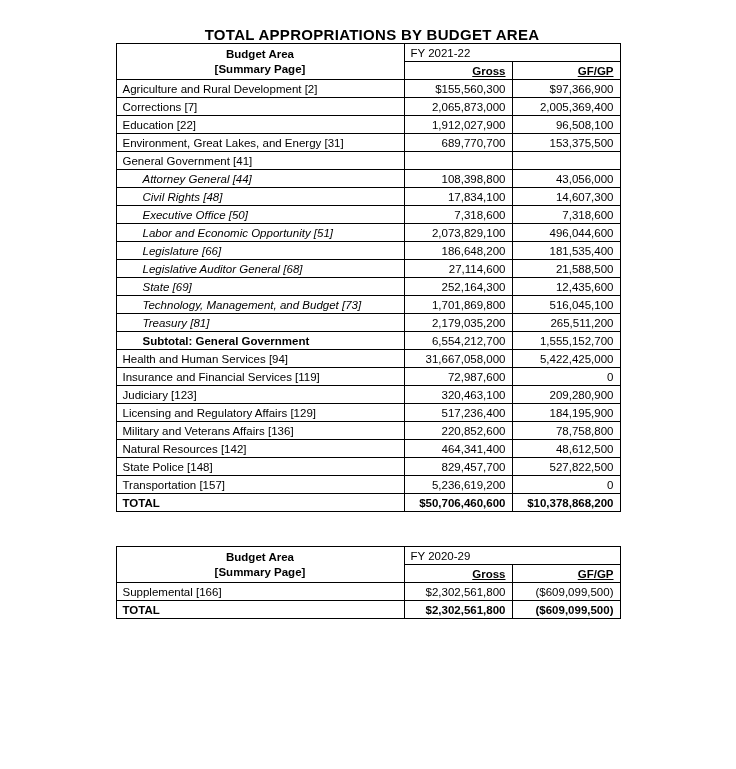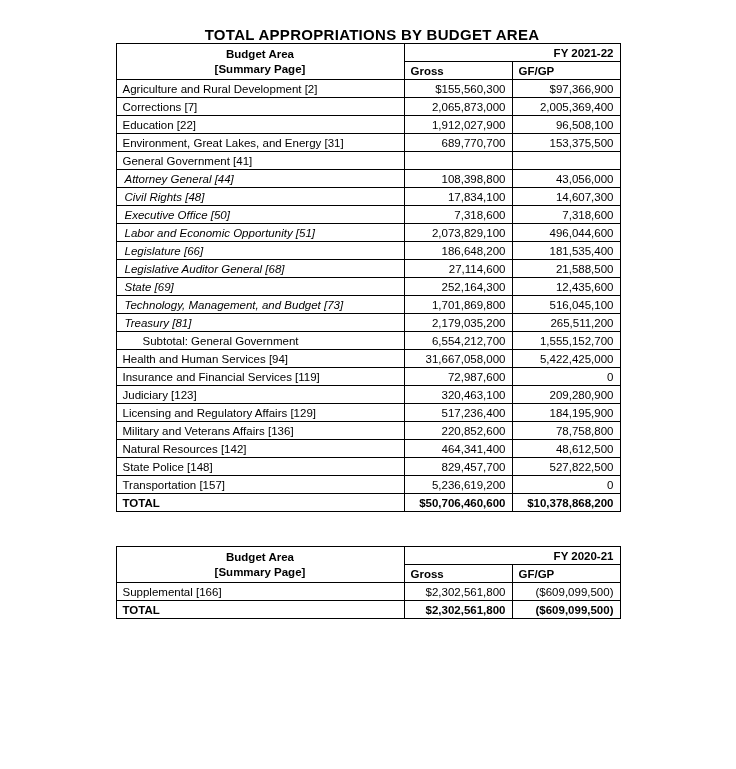--- a/index.html
+++ b/index.html
@@ -43,46 +43,48 @@
   .col-gross { width: 108px; }
   .col-gfgp  { width: 108px; }
 
   th.hdr-area {
     text-align: center;
     font-weight: bold;
     line-height: 1.25;
     padding: 3px 4px;
   }
   th.hdr-fy {
+    text-align: left;
+    font-weight: normal;
+    padding: 3px 4px;
+  }
+  th.hdr-sub {
     text-align: right;
     font-weight: bold;
-    padding: 3px 4px;
-  }
-  th.hdr-sub {
-    text-align: left;
-    font-weight: bold;
     padding: 2px 4px;
+    text-decoration: underline;
   }
   td.area {
     text-align: left;
     white-space: nowrap;
     overflow: hidden;
   }
   td.num {
     text-align: right;
     white-space: nowrap;
   }
   tr.sub td.area {
     font-style: italic;
-    padding-left: 8px;
+    padding-left: 26px;
   }
   tr.sub td.num {
   }
   tr.subtotal td.area {
     padding-left: 26px;
+    font-weight: bold;
   }
   tr.total td {
     font-weight: bold;
     margin-left: 40px;
   }
   .spacer-top { height: 34px; }
   .hdr-main-label { display: block; }
 </style>
 </head>
 <body>
@@ -242,21 +244,21 @@
       <col class="col-area">
         <col class="col-gross">
         <col class="col-gfgp">
     </colgroup>
     <thead>
       <tr>
         <th class="hdr-area" rowspan="2">
           <span class="hdr-main-label">Budget Area</span>
           <span class="hdr-main-label">[Summary Page]</span>
         </th>
-        <th class="hdr-fy" colspan="2">FY 2020-21</th>
+        <th class="hdr-fy" colspan="2">FY 2020-29</th>
       </tr>
       <tr>
         <th class="hdr-sub">Gross</th>
         <th class="hdr-sub">GF/GP</th>
       </tr>
     </thead>
     <tbody id="tbody2">
         <tr class="normal">
           <td class="area">Supplemental [166]</td>
           <td class="num">$2,302,561,800</td>

